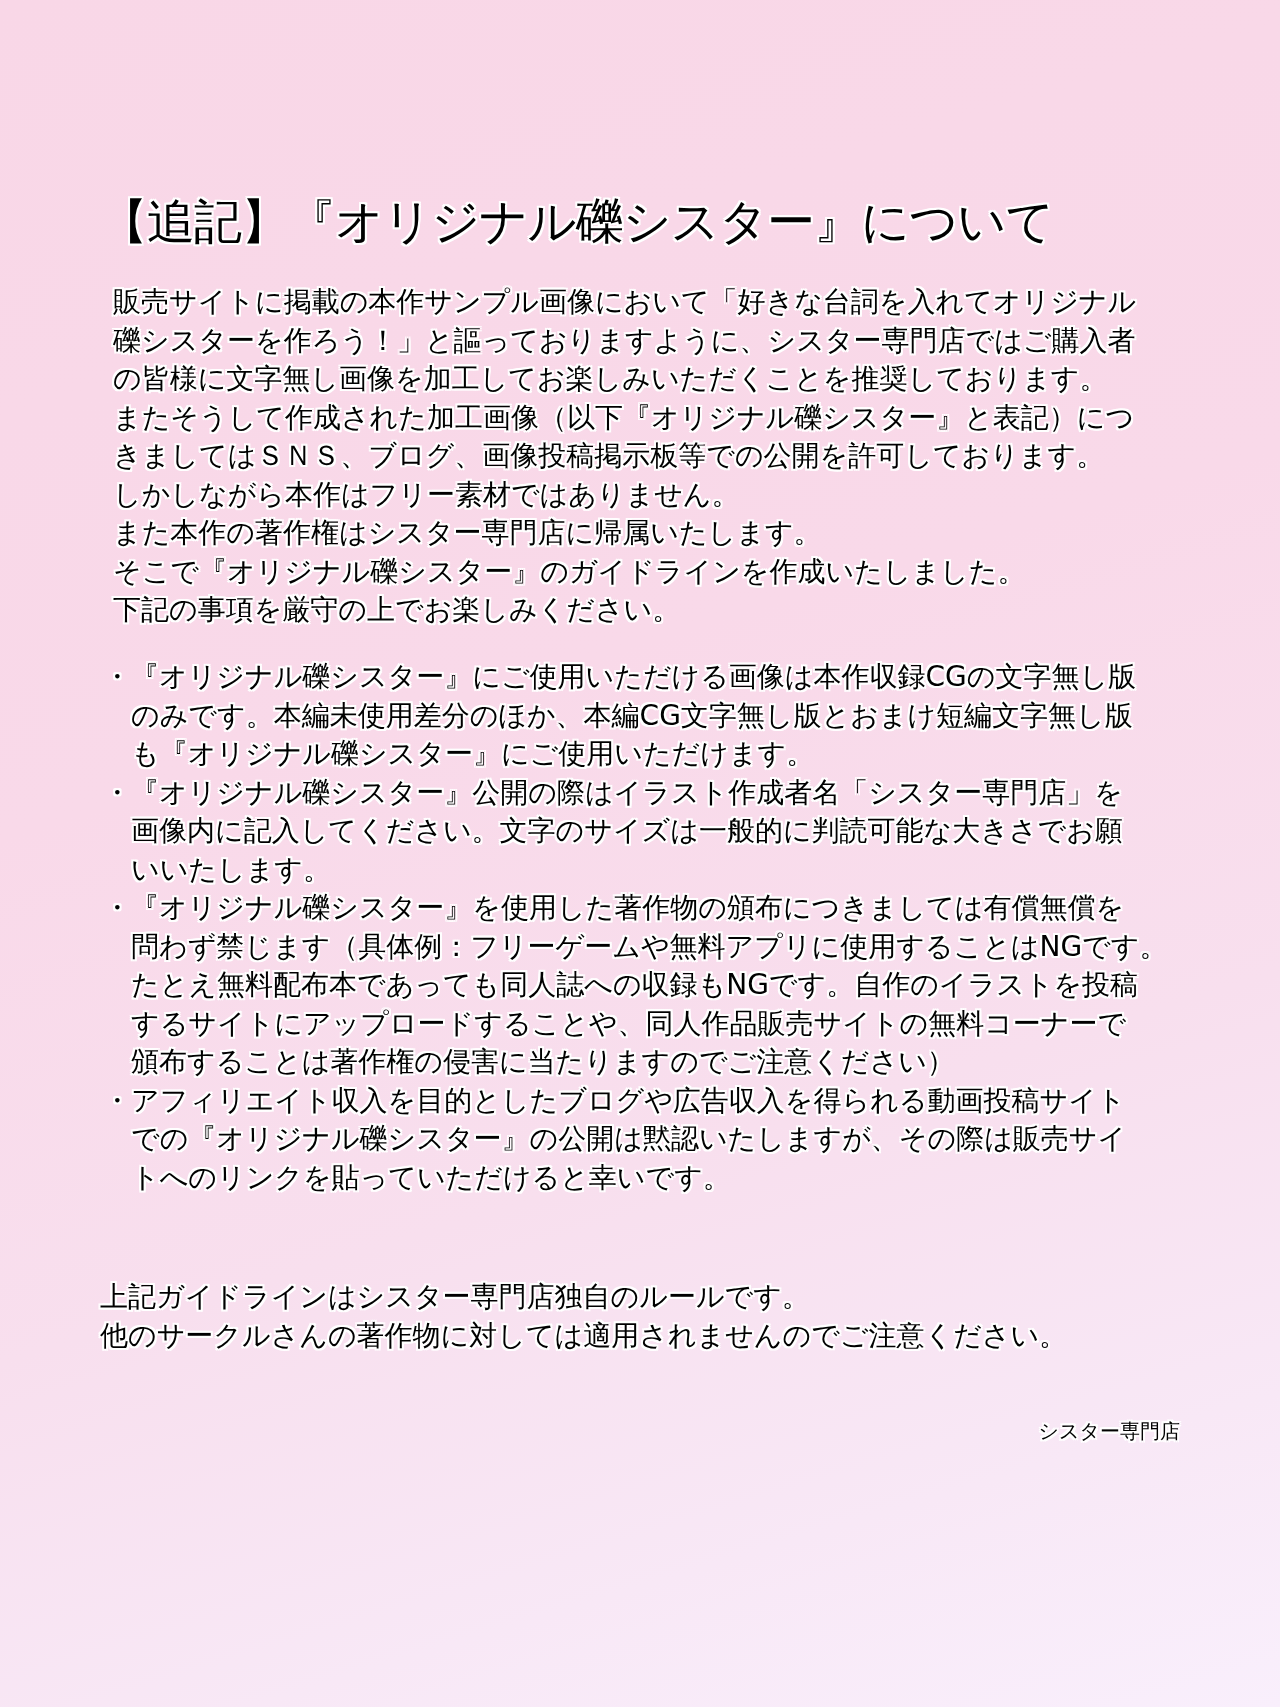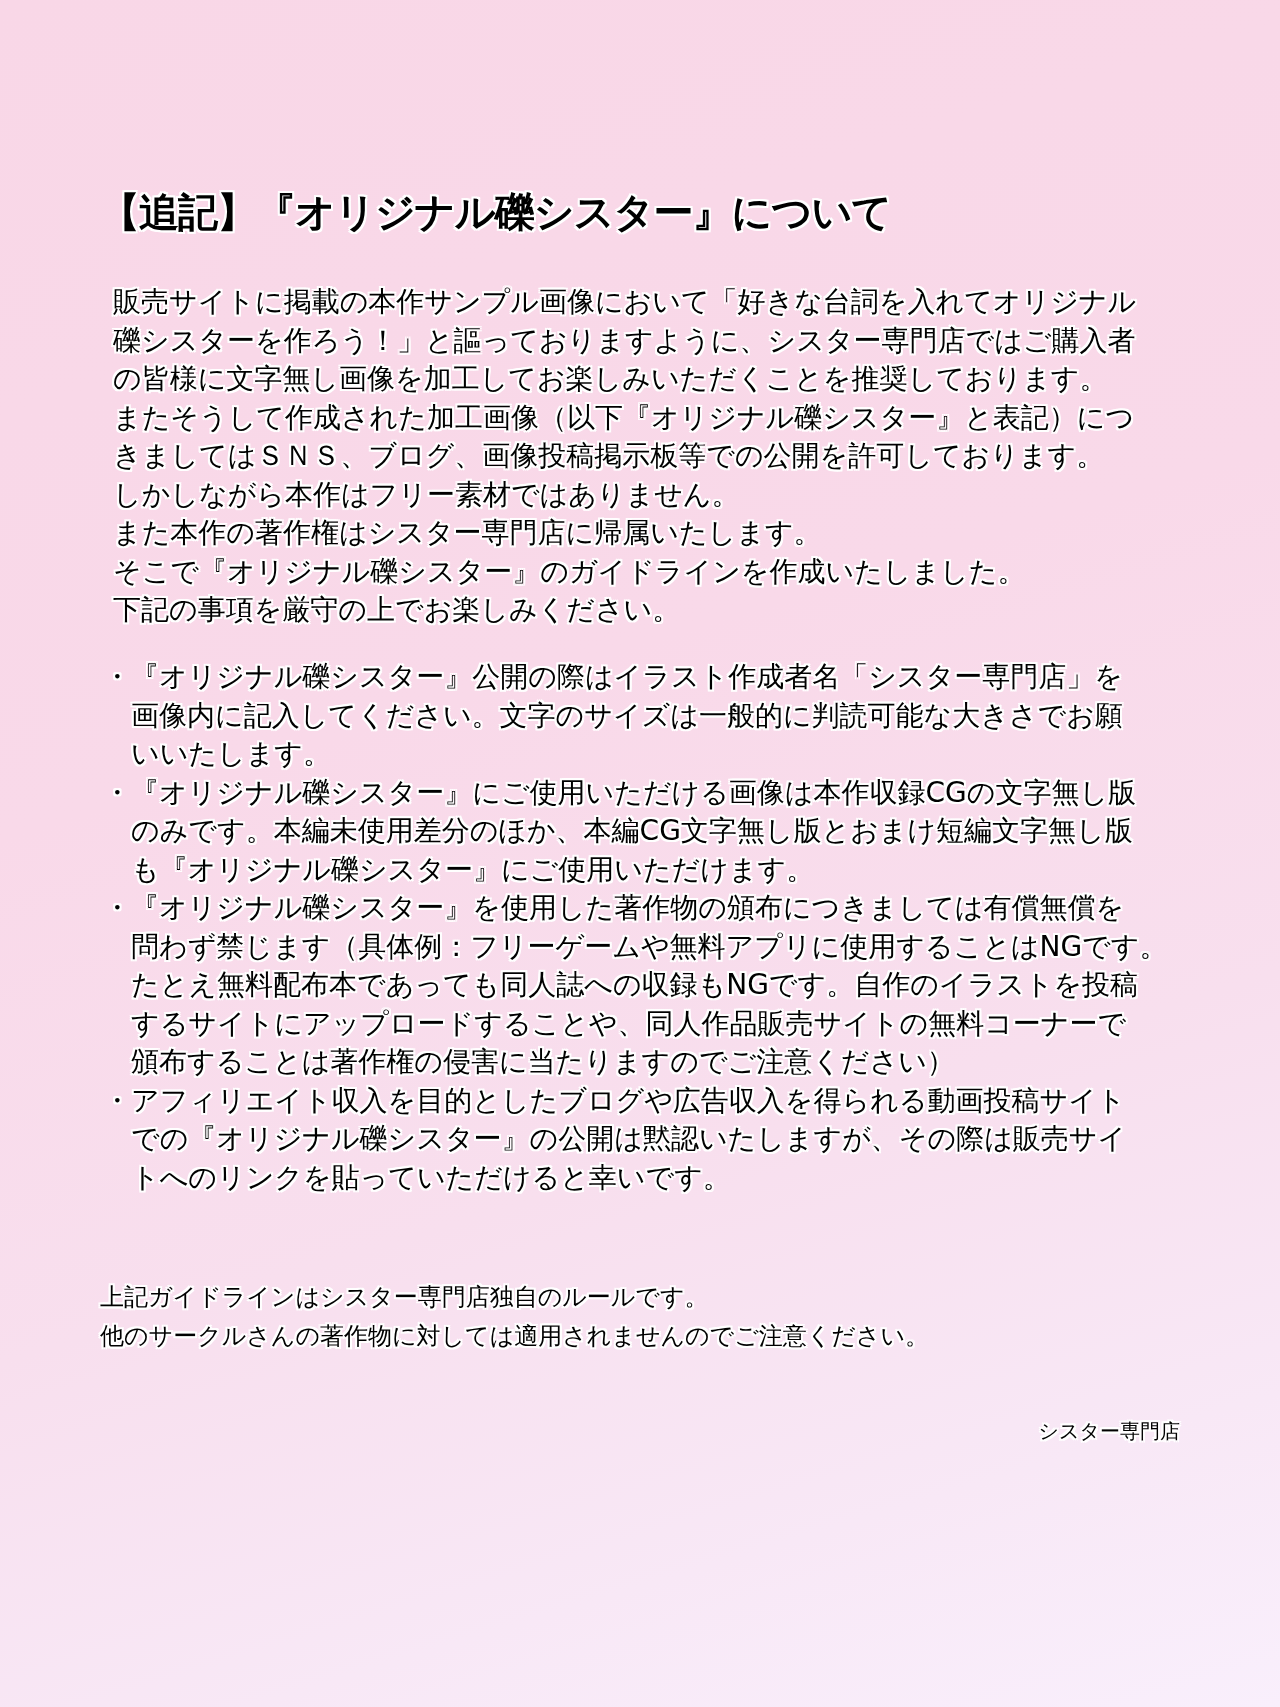--- a/index.html
+++ b/index.html
@@ -25,22 +25,22 @@
       -2px -2px 0 #fff,  2px -2px 0 #fff,
       -2px  2px 0 #fff,  2px  2px 0 #fff,
       -2px  0   0 #fff,  2px  0   0 #fff,
        0   -2px 0 #fff,  0    2px 0 #fff;
   }
   .doc-title {
     position: absolute;
     top: 158px;
     left: 100px;
     font-family: "Liberation Serif", "DejaVu Serif", serif;
-    font-weight: bold;
-    font-size: 40px;
+    font-weight: normal;
+    font-size: 48px;
     letter-spacing: -1px;
     white-space: nowrap;
   }
   .intro {
     position: absolute;
     top: 283px;
     left: 113px;
     width: 1090px;
     font-size: 28px;
     line-height: 38.5px;
@@ -57,21 +57,21 @@
   .bullet-item {
     white-space: pre-line;
     padding-left: 28px;
     text-indent: -28px;
   }
   .closing {
     position: absolute;
     top: 1278px;
     left: 100px;
     width: 1090px;
-    font-size: 24px;
+    font-size: 28px;
     line-height: 38.5px;
     white-space: pre-line;
   }
   .signature {
     position: absolute;
     top: 1418px;
     right: 100px;
     font-size: 20px;
     white-space: nowrap;
   }
@@ -87,26 +87,26 @@
 礫シスターを作ろう！」と謳っておりますように、シスター専門店ではご購入者
 の皆様に文字無し画像を加工してお楽しみいただくことを推奨しております。
 またそうして作成された加工画像（以下『オリジナル礫シスター』と表記）につ
 きましてはＳＮＳ、ブログ、画像投稿掲示板等での公開を許可しております。
 しかしながら本作はフリー素材ではありません。
 また本作の著作権はシスター専門店に帰属いたします。
 そこで『オリジナル礫シスター』のガイドラインを作成いたしました。
 下記の事項を厳守の上でお楽しみください。</div>
 
   <div class="guidelines">
+    <div class="bullet-item outlined">・『オリジナル礫シスター』にご使用いただける画像は本作収録CGの文字無し版
+のみです。本編未使用差分のほか、本編CG文字無し版とおまけ短編文字無し版
+も『オリジナル礫シスター』にご使用いただけます。</div>
     <div class="bullet-item outlined">・『オリジナル礫シスター』公開の際はイラスト作成者名「シスター専門店」を
 画像内に記入してください。文字のサイズは一般的に判読可能な大きさでお願
 いいたします。</div>
-    <div class="bullet-item outlined">・『オリジナル礫シスター』にご使用いただける画像は本作収録CGの文字無し版
-のみです。本編未使用差分のほか、本編CG文字無し版とおまけ短編文字無し版
-も『オリジナル礫シスター』にご使用いただけます。</div>
     <div class="bullet-item outlined">・『オリジナル礫シスター』を使用した著作物の頒布につきましては有償無償を
 問わず禁じます（具体例：フリーゲームや無料アプリに使用することはNGです。
 たとえ無料配布本であっても同人誌への収録もNGです。自作のイラストを投稿
 するサイトにアップロードすることや、同人作品販売サイトの無料コーナーで
 頒布することは著作権の侵害に当たりますのでご注意ください）</div>
     <div class="bullet-item outlined">・アフィリエイト収入を目的としたブログや広告収入を得られる動画投稿サイト
 での『オリジナル礫シスター』の公開は黙認いたしますが、その際は販売サイ
 トへのリンクを貼っていただけると幸いです。</div>
   </div>
 

